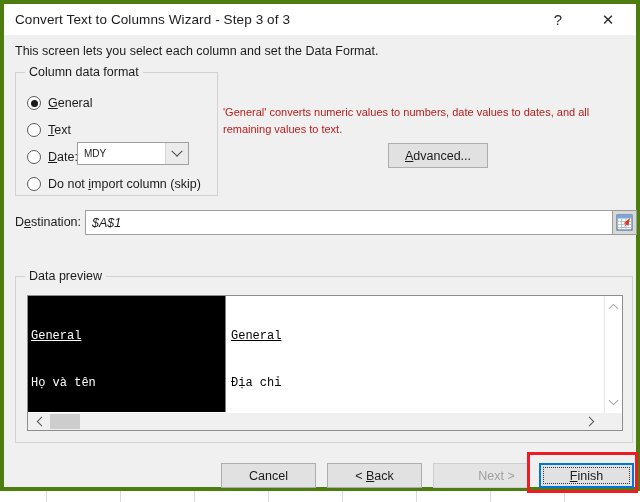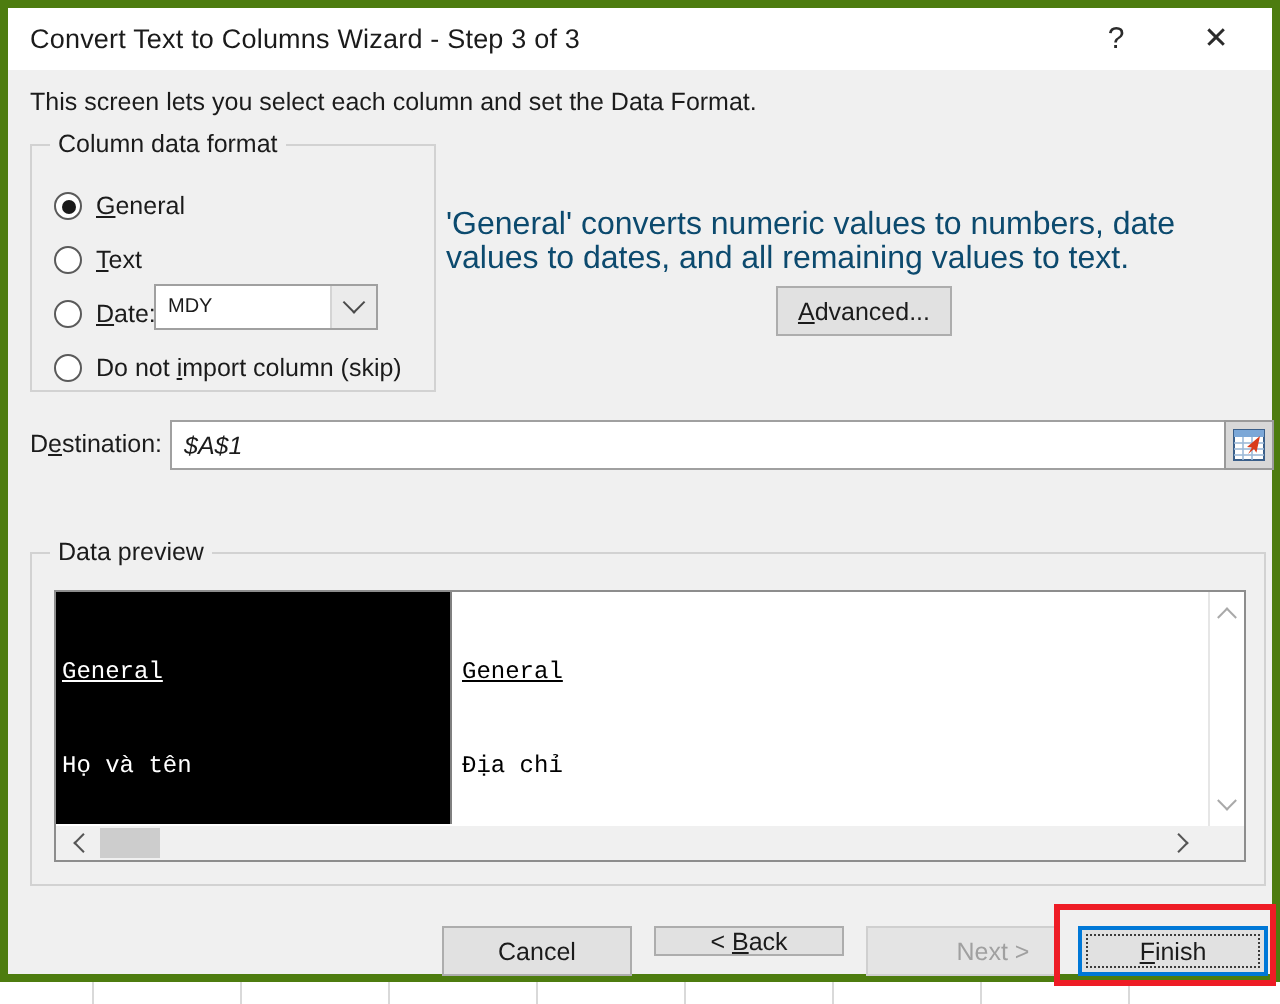--- a/index.html
+++ b/index.html
@@ -187,22 +187,22 @@
     border-bottom: 1.4px solid #4a4a4a;
     transform: rotate(45deg) translate(-2px,-2px);
   }
 
   
   #format-desc {
     position: absolute;
     left: 219px;
     top: 100px;
     width: 400px;
-    font-size: 16px;
-    color: #0c4a6e;
+    font-size: 11px;
+    color: #b91c1c;
     line-height: 17px;
   }
 
   
   .winbtn {
     background: #e1e1e1;
     border: 1px solid #adadad;
     box-sizing: border-box;
     font-size: 12.5px;
     color: #1b1b1b;
@@ -212,21 +212,21 @@
     cursor: default;
     font-family: "Liberation Sans", sans-serif;
     user-select: none;
   }
   .winbtn.disabled { color: #a0a0a0; background: #e4e4e4; border-color: #cfcfcf; }
 
   #advanced-button {
     position: absolute;
     left: 384px;
     top: 139px;
-    width: 88px;
+    width: 100px;
     height: 25px;
   }
 
   
   #destination-label {
     position: absolute;
     left: 11px;
     top: 211px;
     font-size: 12.5px;
     color: #1b1b1b;
@@ -386,21 +386,21 @@
   #pv-hs-thumb {
     position: absolute;
     left: 22px; top: 1px;
     width: 30px; height: 15px;
     background: #cdcdcd;
     cursor: default;
   }
 
   
   #cancel-button { position: absolute; left: 217px; top: 459px; width: 95px; height: 25px; }
-  #back-button   { position: absolute; left: 323px; top: 459px; width: 95px; height: 15px; }
+  #back-button   { position: absolute; left: 323px; top: 459px; width: 95px; height: 25px; }
   #next-button   { position: absolute; left: 429px; top: 459px; width: 95px; height: 25px; padding-left: 32px; }
 
   #finish-wrap {
     position: absolute;
     left: 535px;
     top: 459px;
     width: 95px;
     height: 25px;
   }
   #finish-button {

